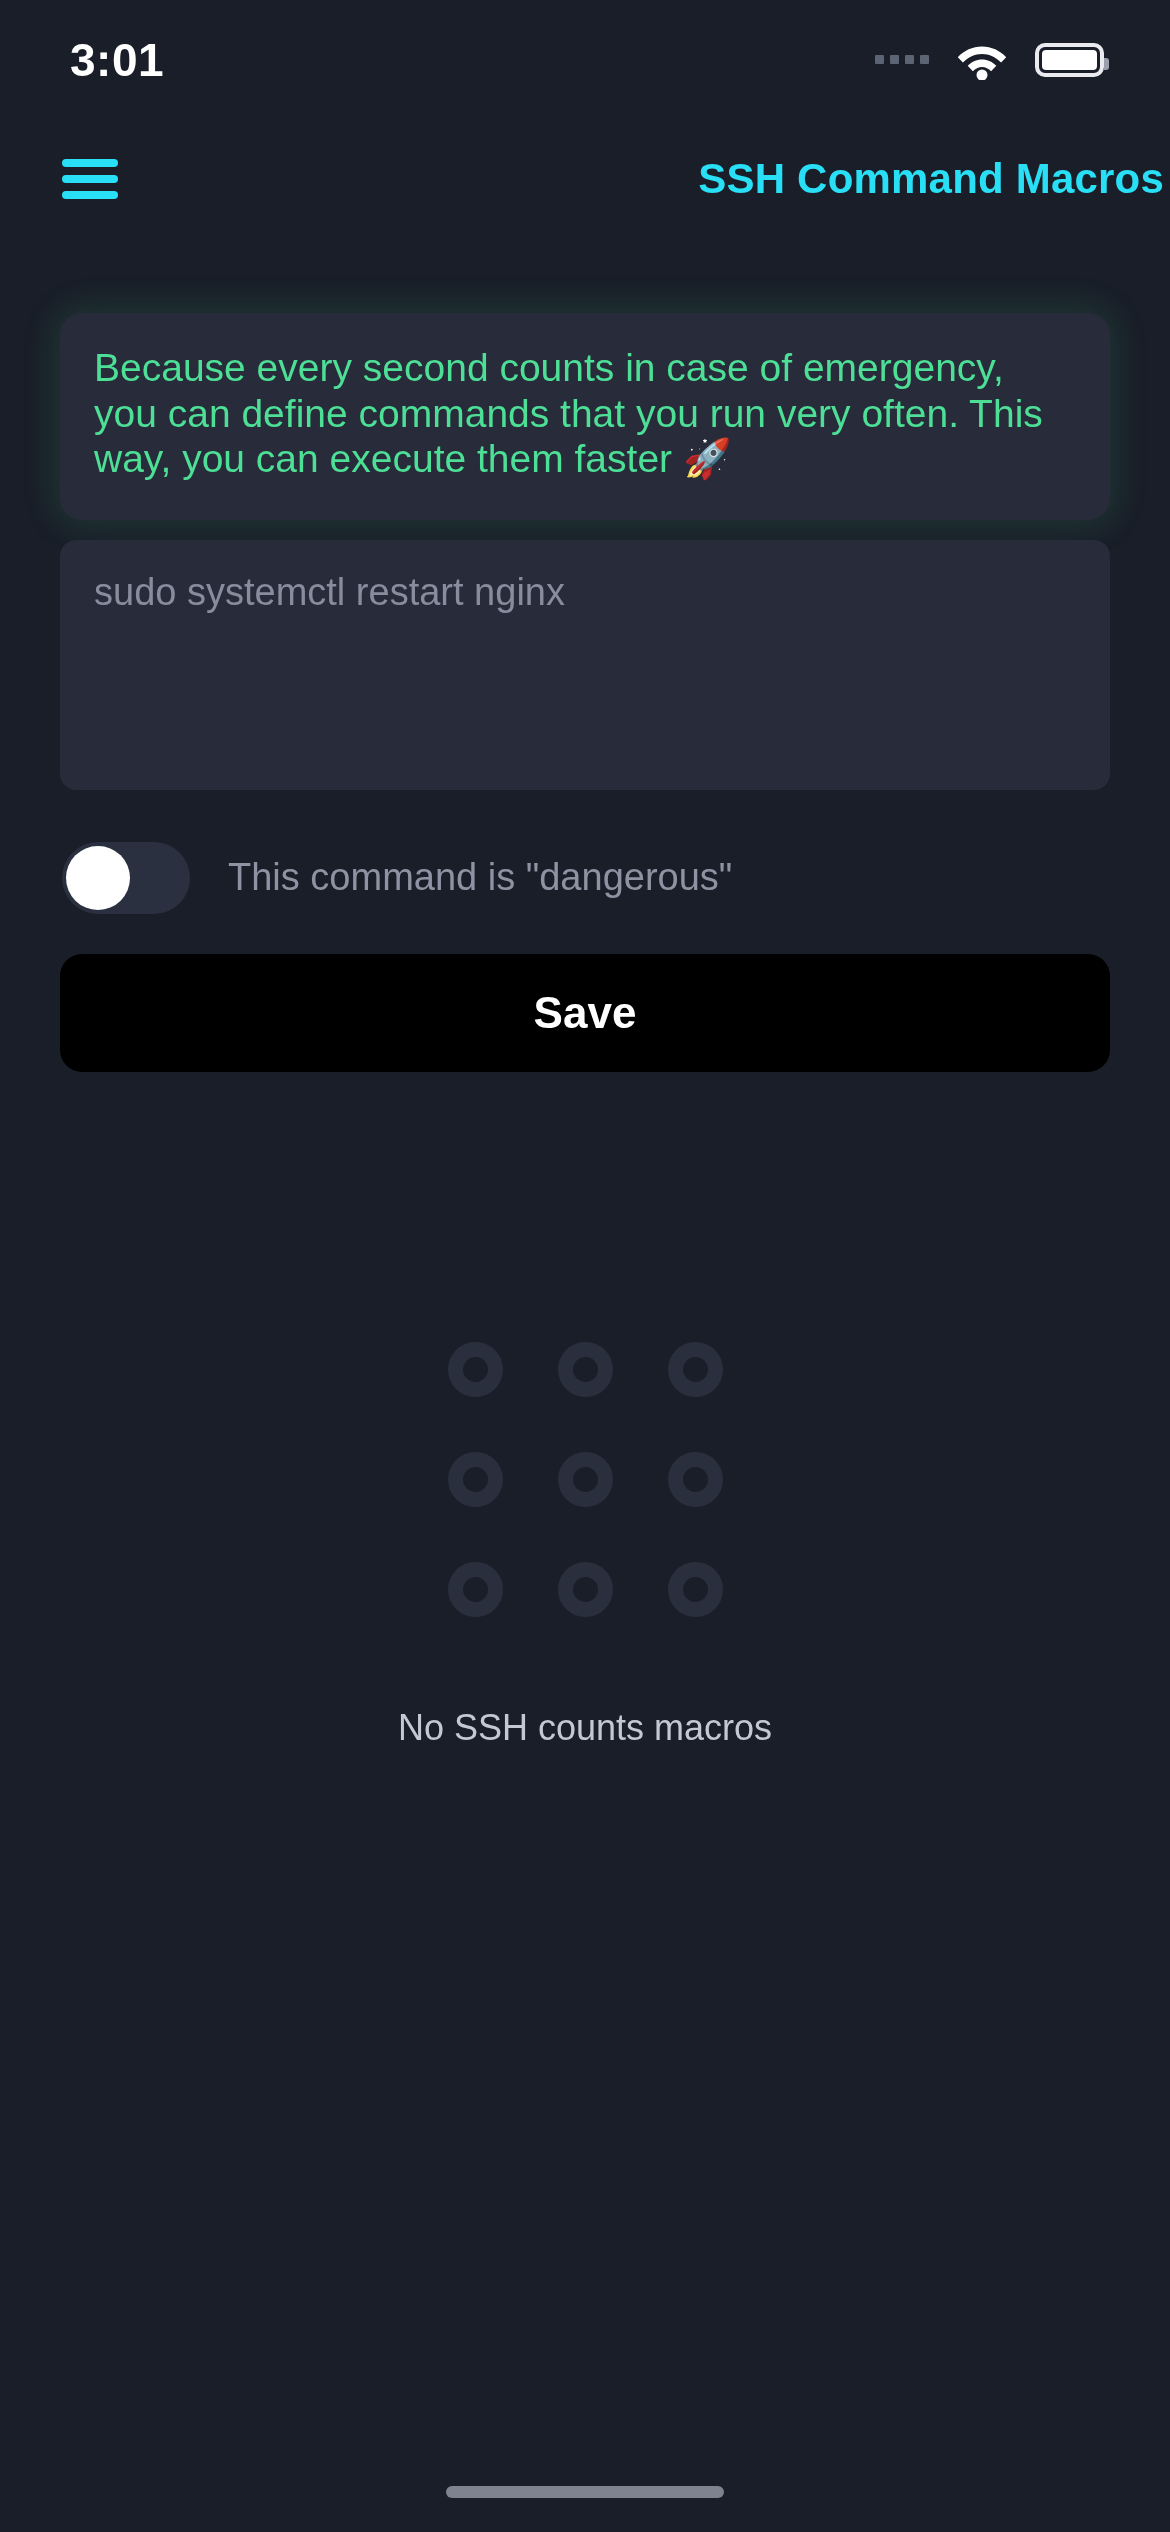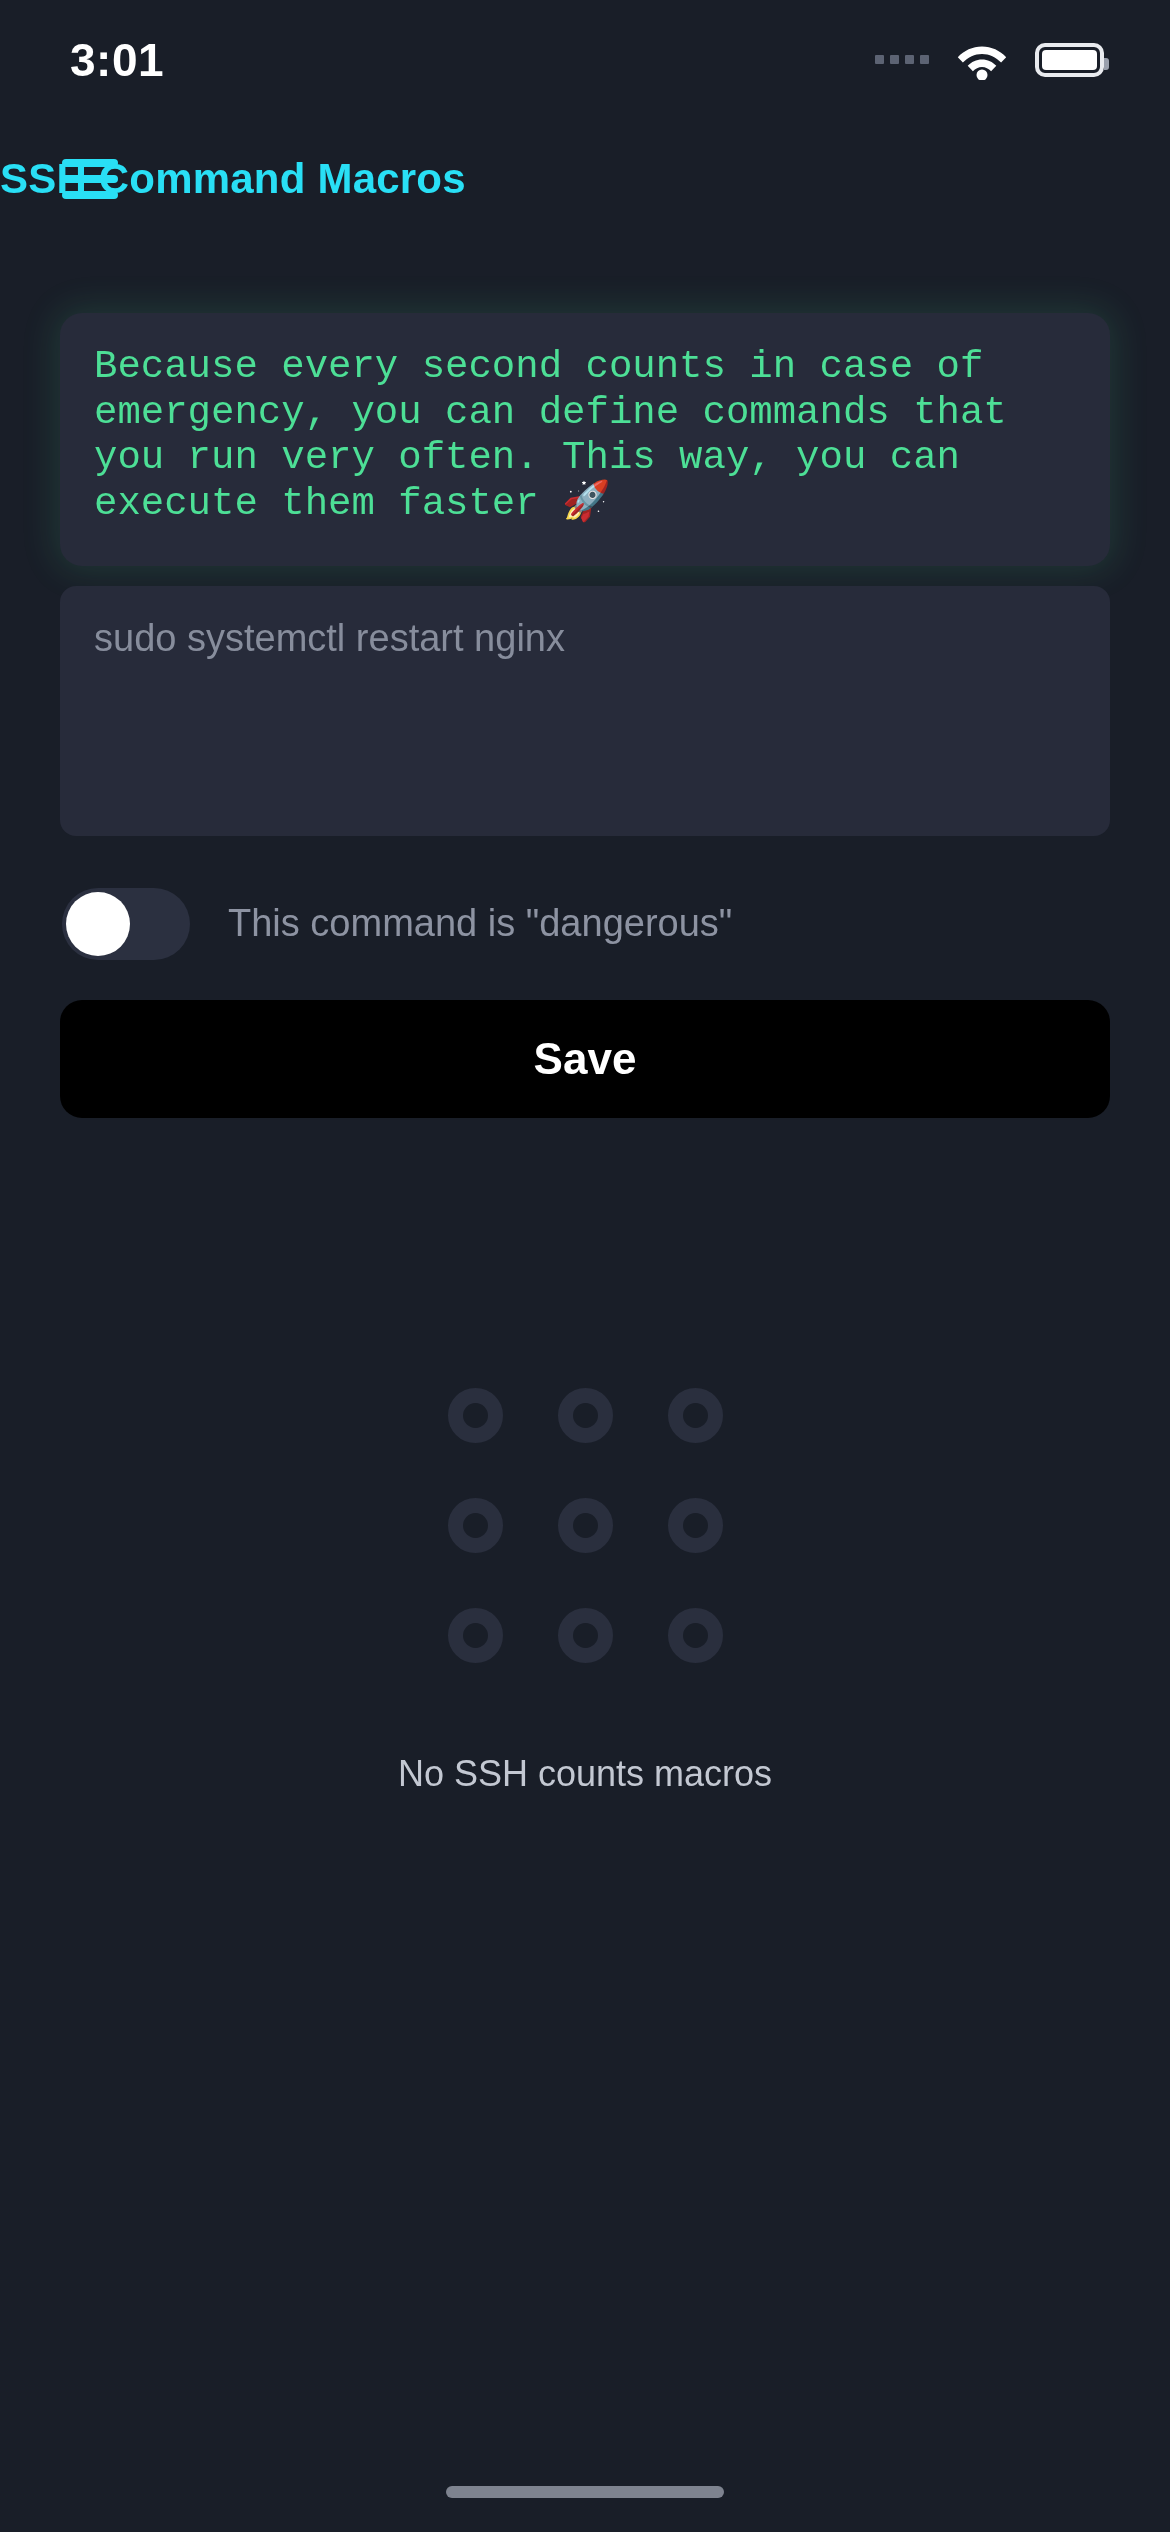--- a/index.html
+++ b/index.html
@@ -105,21 +105,21 @@
     display: block;
     height: 8px;
     width: 56px;
     background: #29dff5;
     border-radius: 4px;
   }
   .appbar-title {
     position: absolute;
     left: 0;
     right: 6px;
-    text-align: left;
+    text-align: right;
     color: #29dff5;
     font-size: 42px;
     font-weight: bold;
     letter-spacing: 0.2px;
     pointer-events: none;
   }
 
   
   .content {
     flex: 1 1 auto;
@@ -134,21 +134,20 @@
     margin-top: 75px;
     background: #272b3a;
     border-radius: 22px;
     padding: 32px 34px 38px 34px;
     box-shadow: 0 0 34px 6px rgba(74, 222, 144, 0.13);
   }
   .info-text {
     color: #4ddf96;
     font-size: 39px;
     line-height: 1.17;
-    font-family: Liberation Mono, monospace;
   }
 
   
   .command-field {
     margin-top: 20px;
     background: #272b3a;
     border-radius: 16px;
     height: 250px;
     padding: 30px 34px;
   }

